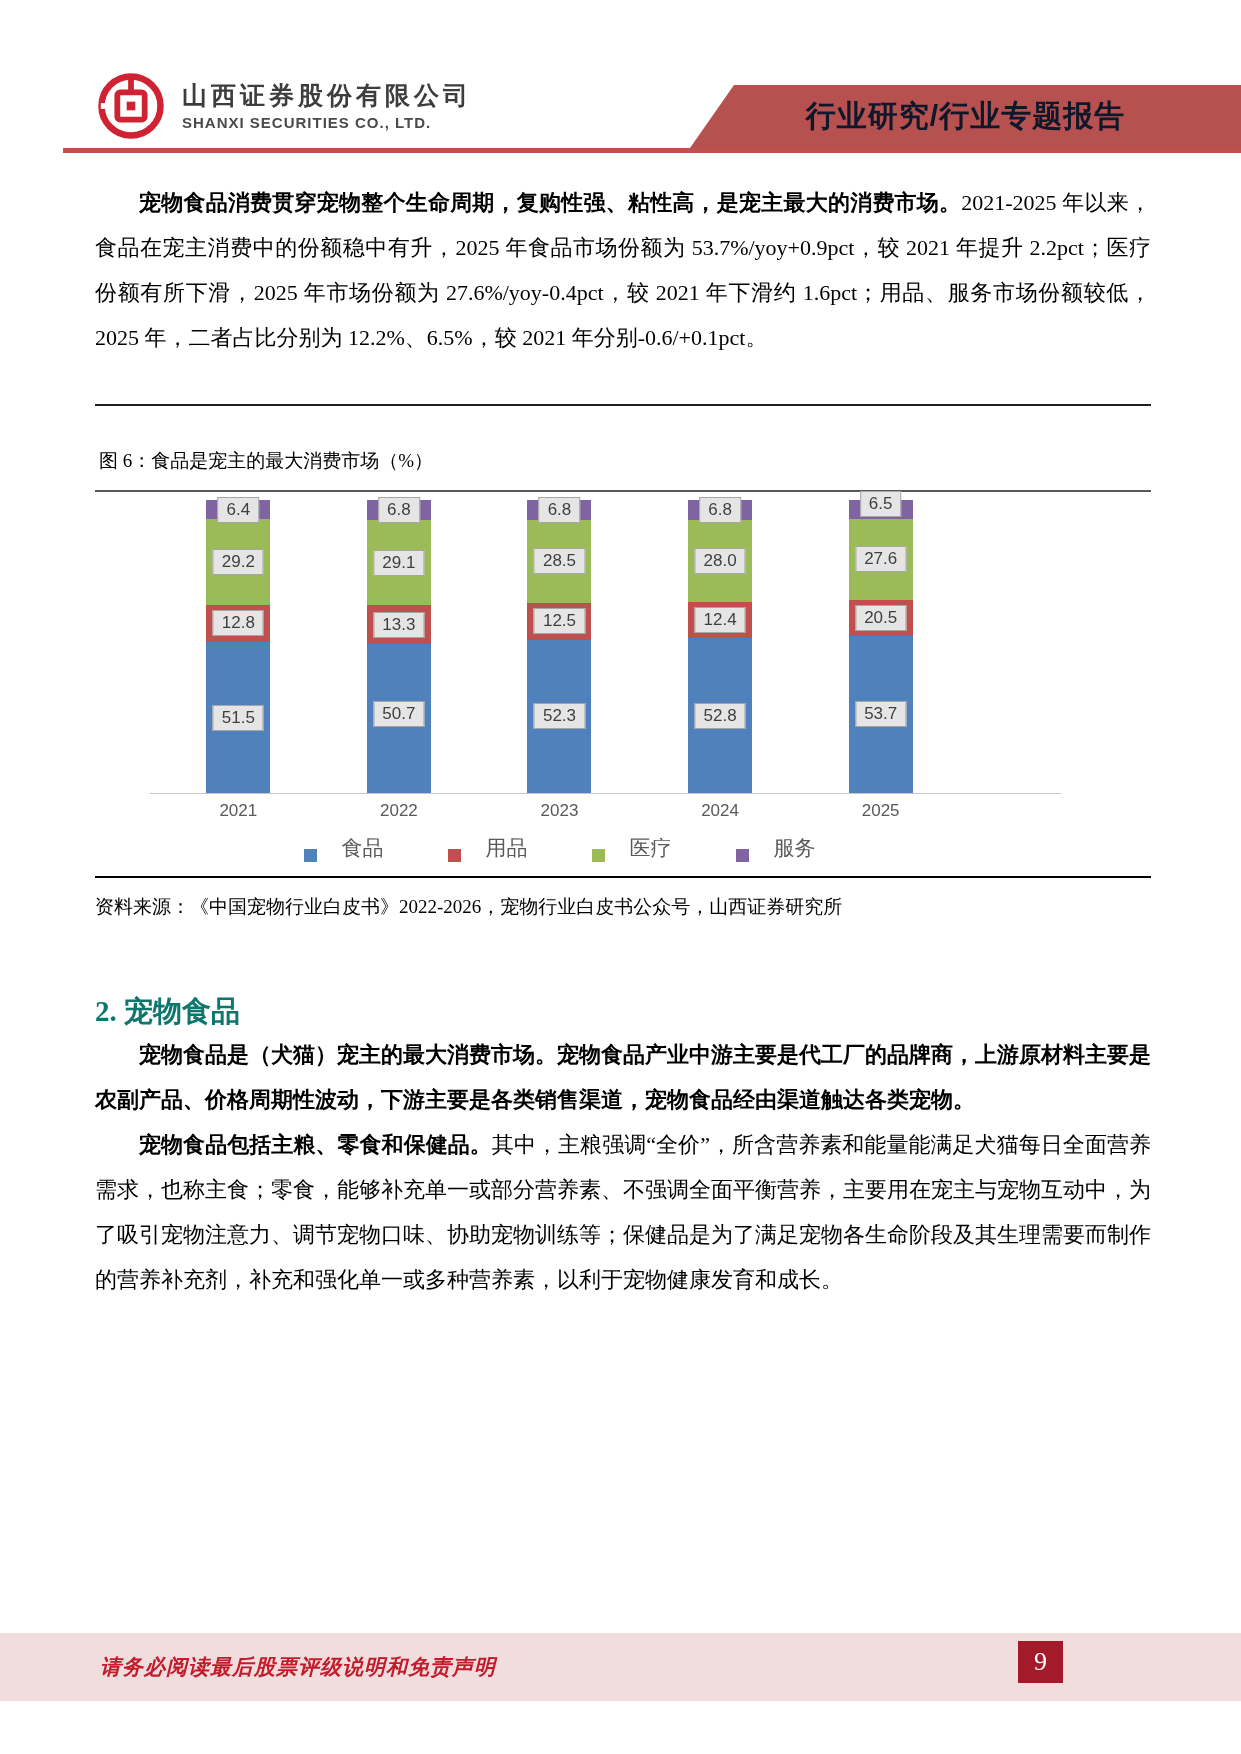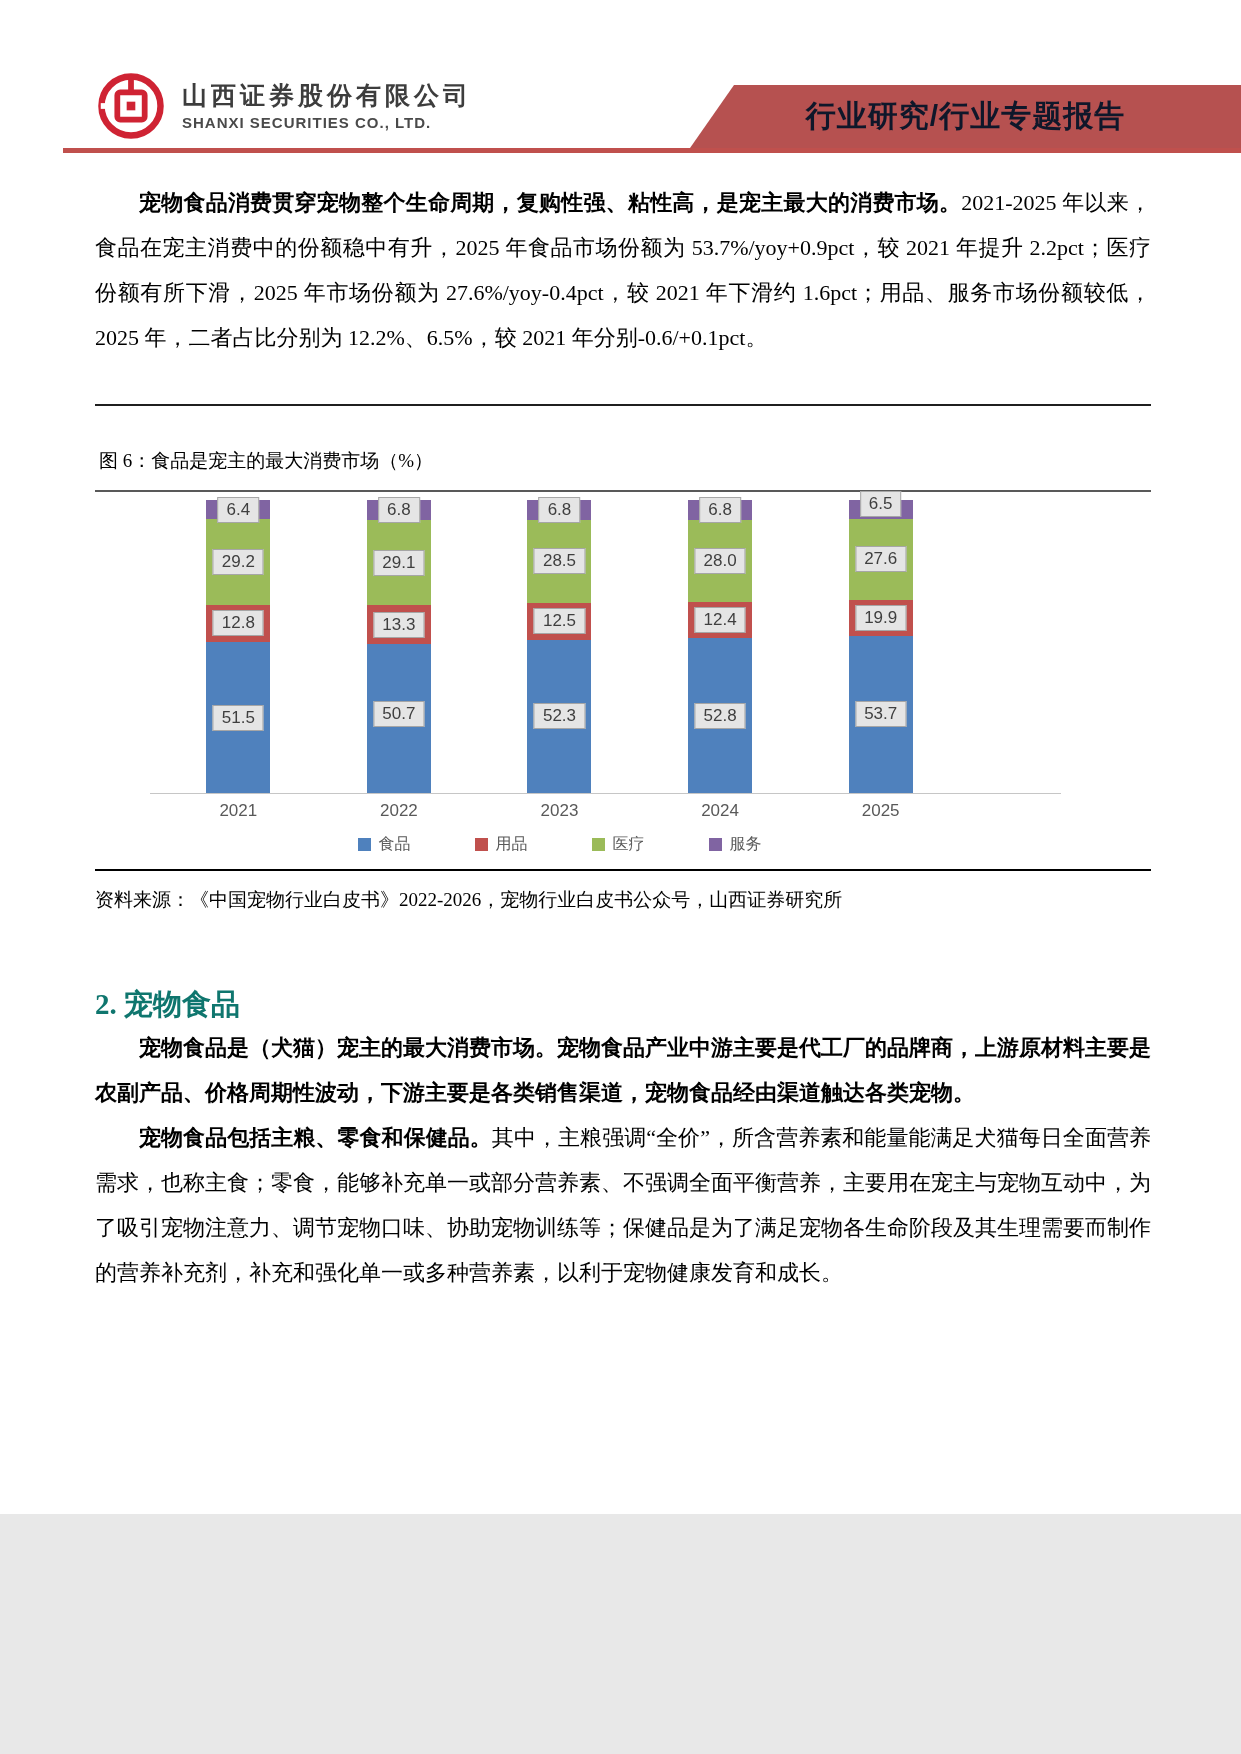--- a/index.html
+++ b/index.html
@@ -1,17 +1,17 @@
 <!DOCTYPE html>
 <html><head>
 <meta charset="utf-8">
 <style>
   html,body { margin:0; padding:0; background:#e8e8e8; }
   .page {
-    position:relative; width:1241px; height:1514px; margin:0 auto;
+    position:relative; width:1241px; height:1754px; margin:0 auto;
     background:#ffffff; overflow:hidden;
     font-family:"Liberation Serif", serif; color:#000;
   }
   
   .logo { position:absolute; left:95px; top:70px; display:flex; align-items:center; gap:15px; }
   .logo-mark { width:72px; height:72px; }
   .logo-cn { font-size:25px; font-weight:bold; color:#3d3d3d; letter-spacing:4px; line-height:30px; }
   .logo-en { font-family:"Liberation Sans",sans-serif; font-size:15px; font-weight:bold; color:#4a4a4a; letter-spacing:1px; margin-top:3px; }
   .banner {
     position:absolute; top:85px; left:690px; right:0; height:63px;
@@ -39,21 +39,21 @@
   .bar-stack { position:relative; width:64px; }
   .bar-seg { width:100%; }
   .bar-label {
     position:absolute; left:50%; transform:translate(-50%,-50%); z-index:2;
     background:#e5e5e5; border:1px solid #a6a6a6; padding:2px 8px;
     font-family:"Liberation Sans",sans-serif; font-size:17px; color:#3f3f3f; white-space:nowrap;
   }
   .xlabels { display:flex; margin-left:63px; width:803px; margin-top:7px; }
   .xlabel { flex:1; text-align:center; font-family:"Liberation Sans",sans-serif; font-size:17px; color:#595959; }
   .legend { display:flex; justify-content:center; gap:64px; margin:13px 0 14px 63px; width:803px; }
-  .legend-item { display:flex; align-items:center; gap:8px; font-family:"Liberation Sans",sans-serif; font-size:16px; color:#595959; }
+  .legend-item { display:flex; align-items:flex-end; gap:25px; font-family:"Liberation Sans",sans-serif; font-size:21px; color:#595959; }
   .legend-swatch { width:13px; height:13px; }
 
   .source { margin:16px 0 0 0; font-size:19px; line-height:26px; }
 
   h2.section { margin:72px 0 0 0; font-size:29px; font-weight:bold; color:#0f766e; }
   .p2 { margin-top:28px; }
   .p3 { margin-top:22px; }
 
   
   .footer-band { position:absolute; left:0; right:0; top:1633px; height:68px; background:#f1dddd; }
@@ -148,21 +148,21 @@
                 <div class="bar-label" style="top: 215.648px;">52.8</div>
               </div>
             </div>
             <div class="bar-col">
               <div class="bar-stack" style="height: 293px;">
                 <div class="bar-seg" style="height: 19.045px; background: rgb(128, 100, 162);"></div>
                 <div class="bar-label" style="top: 4px;">6.5</div>
                 <div class="bar-seg" style="height: 80.868px; background: rgb(155, 187, 89);"></div>
                 <div class="bar-label" style="top: 59.479px;">27.6</div>
                 <div class="bar-seg" style="height: 35.746px; background: rgb(192, 80, 77);"></div>
-                <div class="bar-label" style="top: 117.786px;">19.9</div>
+                <div class="bar-label" style="top: 117.786px;">20.5</div>
                 <div class="bar-seg" style="height: 157.341px; background: rgb(79, 129, 189);"></div>
                 <div class="bar-label" style="top: 214.329px;">53.7</div>
               </div>
             </div>
           </div>
       </div>
       <div class="xlabels" id="xlabels">
           <div class="xlabel">2021</div>
           <div class="xlabel">2022</div>
           <div class="xlabel">2023</div>

